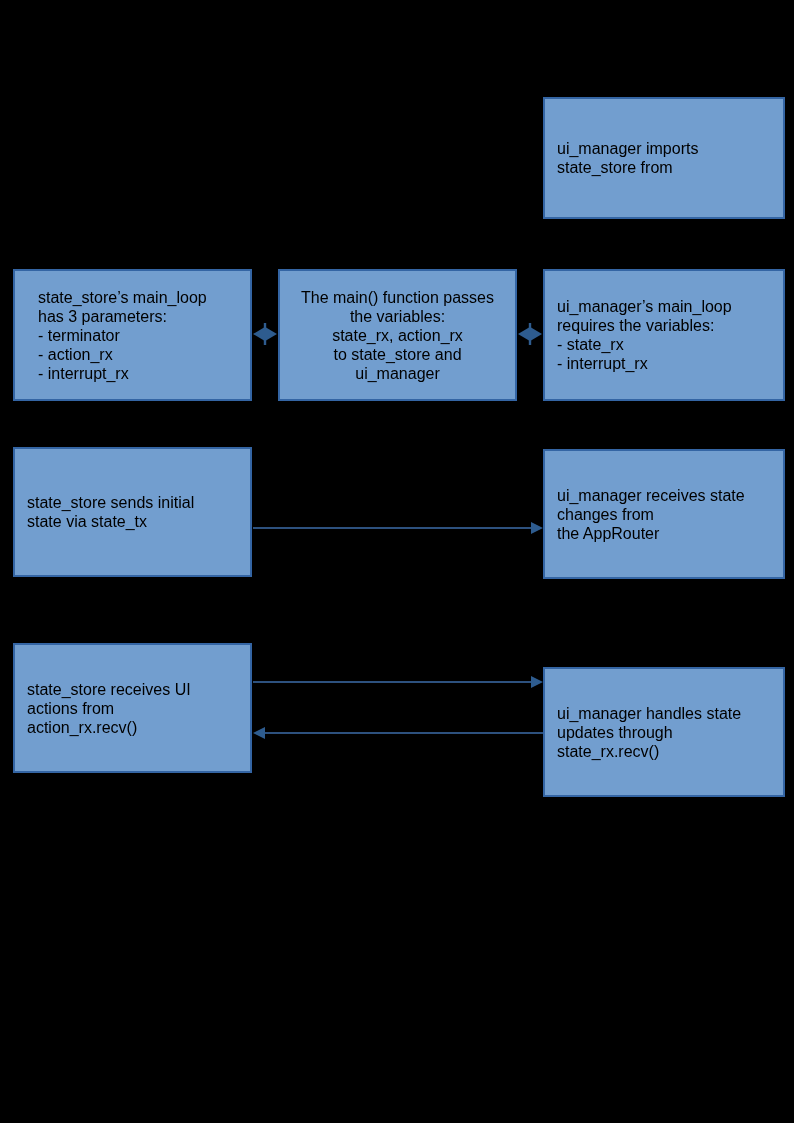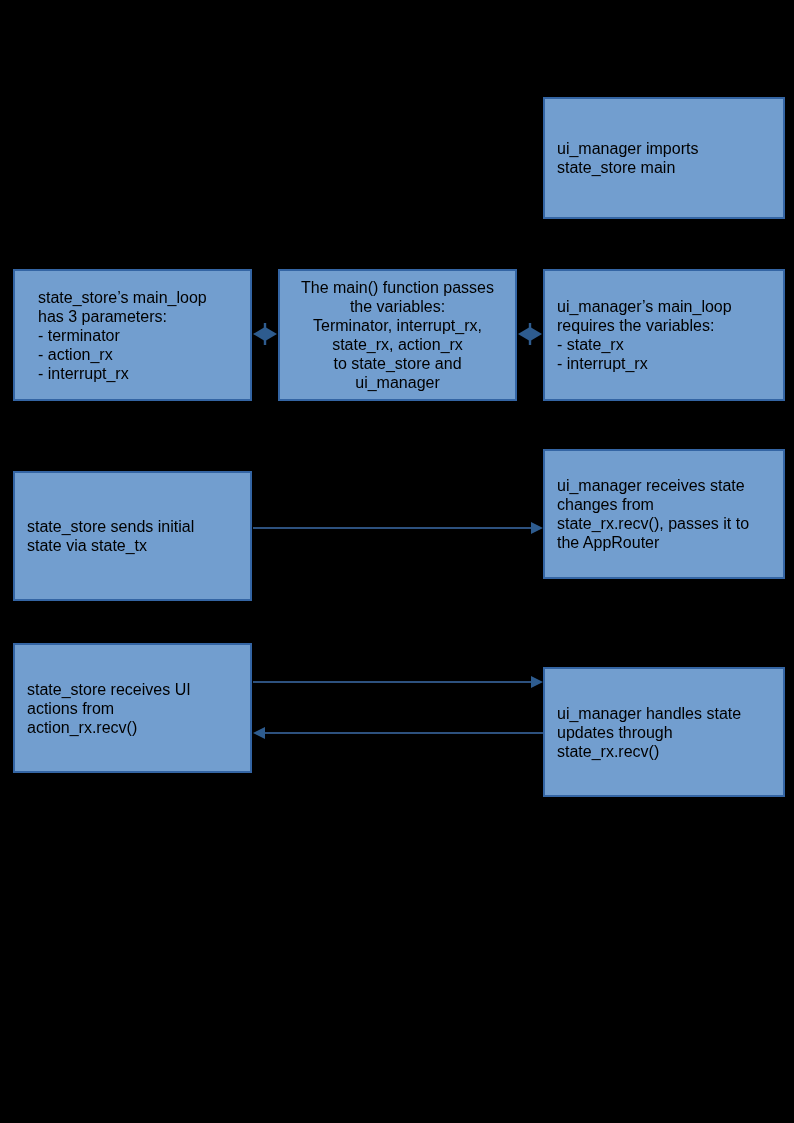--- a/index.html
+++ b/index.html
@@ -29,21 +29,21 @@
     padding: 0 12px;
   }
   .box .line { display: block; white-space: pre; }
   .box.align-center { text-align: center; padding: 0 4px; }
 
   
   #box-imports          { left: 543px; top:  97px; width: 242px; height: 122px; }
   #box-state-params     { left:  13px; top: 269px; width: 239px; height: 132px; padding-left: 23px; }
   #box-main-passes      { left: 278px; top: 269px; width: 239px; height: 132px; align-items: center; }
   #box-ui-params        { left: 543px; top: 269px; width: 242px; height: 132px; }
-  #box-initial-state    { left:  13px; top: 471px; width: 239px; height: 130px; }
+  #box-initial-state    { left:  13px; top: 447px; width: 239px; height: 130px; }
   #box-receives-state   { left: 543px; top: 449px; width: 242px; height: 130px; }
   #box-receives-actions { left:  13px; top: 643px; width: 239px; height: 130px; }
   #box-handles-updates  { left: 543px; top: 643px; width: 242px; height: 130px; margin-top: 24px; }
 
   #connector-layer {
     position: absolute;
     left: 0; top: 0;
     width: 794px; height: 1123px;
     pointer-events: none;
   }
@@ -81,56 +81,54 @@
     </g>
 
     <g>
       <line class="conn-line" x1="543" y1="733" x2="264" y2="733"></line>
       <polygon class="conn-head" points="253,733 265,727 265,739"></polygon>
     </g>
   </svg>
 
   <div class="box" id="box-imports">
     <span class="line">ui_manager imports</span>
-    <span class="line">state_store main</span>
+    <span class="line">state_store from</span>
   </div>
 
   <div class="box" id="box-state-params">
     <span class="line">state_store’s main_loop</span>
     <span class="line">has 3 parameters:</span>
     <span class="line">- terminator</span>
     <span class="line">- action_rx</span>
     <span class="line">- interrupt_rx</span>
   </div>
 
   <div class="box align-center" id="box-main-passes">
     <span class="line">The main() function passes</span>
     <span class="line">the variables:</span>
-    <span class="line">Terminator, interrupt_rx,</span>
     <span class="line">state_rx, action_rx</span>
     <span class="line">to state_store and</span>
     <span class="line">ui_manager</span>
   </div>
 
   <div class="box" id="box-ui-params">
     <span class="line">ui_manager’s main_loop</span>
     <span class="line">requires the variables:</span>
     <span class="line">- state_rx</span>
     <span class="line">- interrupt_rx</span>
   </div>
 
   <div class="box" id="box-initial-state">
     <span class="line">state_store sends initial</span>
     <span class="line">state via state_tx</span>
   </div>
 
   <div class="box" id="box-receives-state">
     <span class="line">ui_manager receives state</span>
     <span class="line">changes from</span>
-    <span class="line">state_rx.recv(), passes it to</span>
     <span class="line">the AppRouter</span>
   </div>
 
   <div class="box" id="box-receives-actions">
     <span class="line">state_store receives UI</span>
     <span class="line">actions from</span>
     <span class="line">action_rx.recv()</span>
   </div>
 
   <div class="box" id="box-handles-updates">

